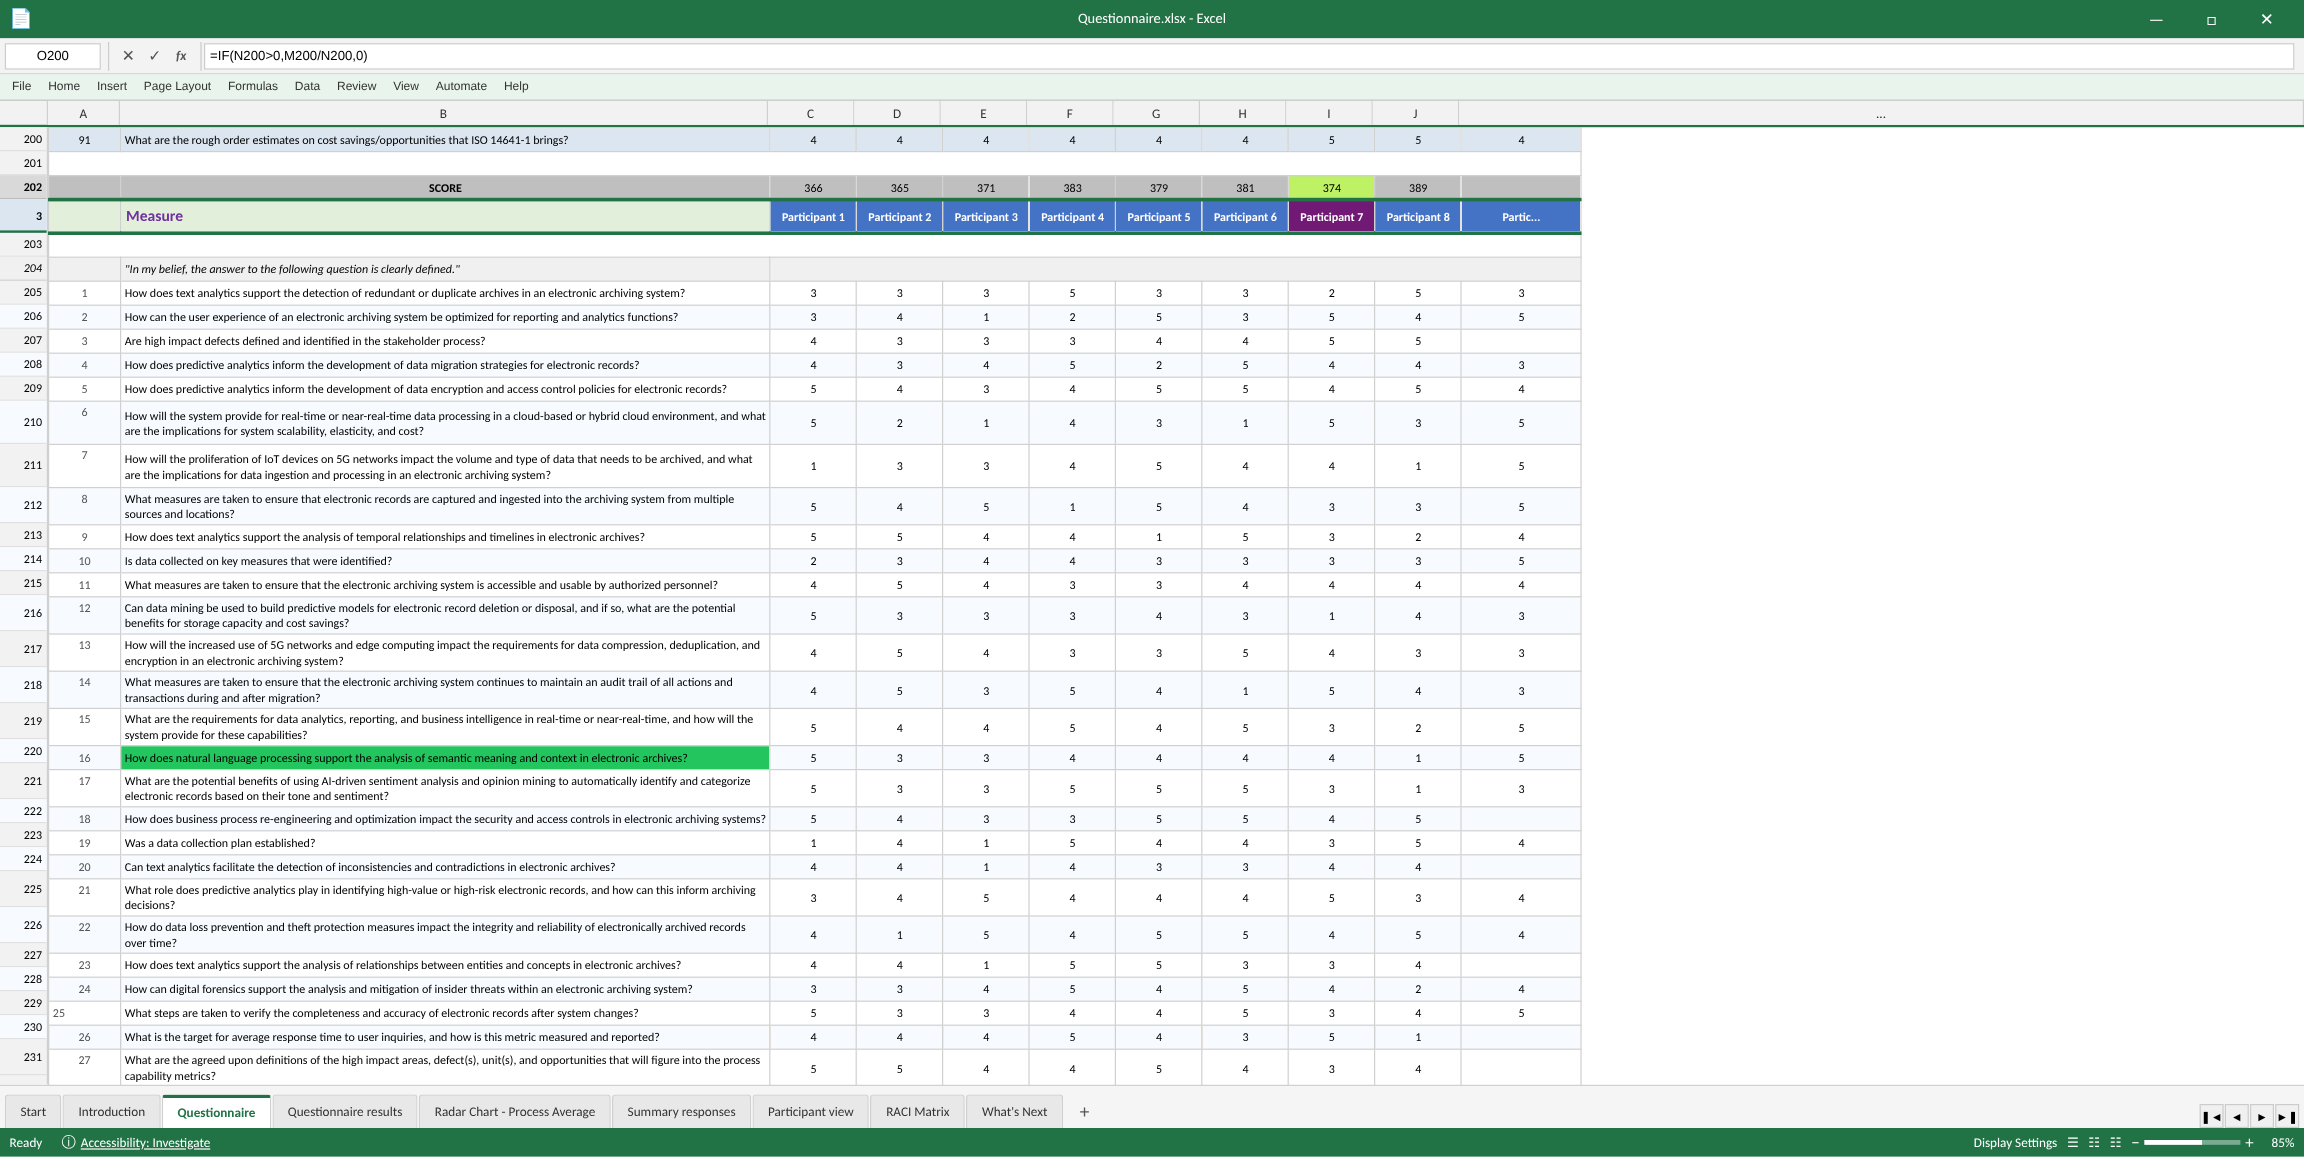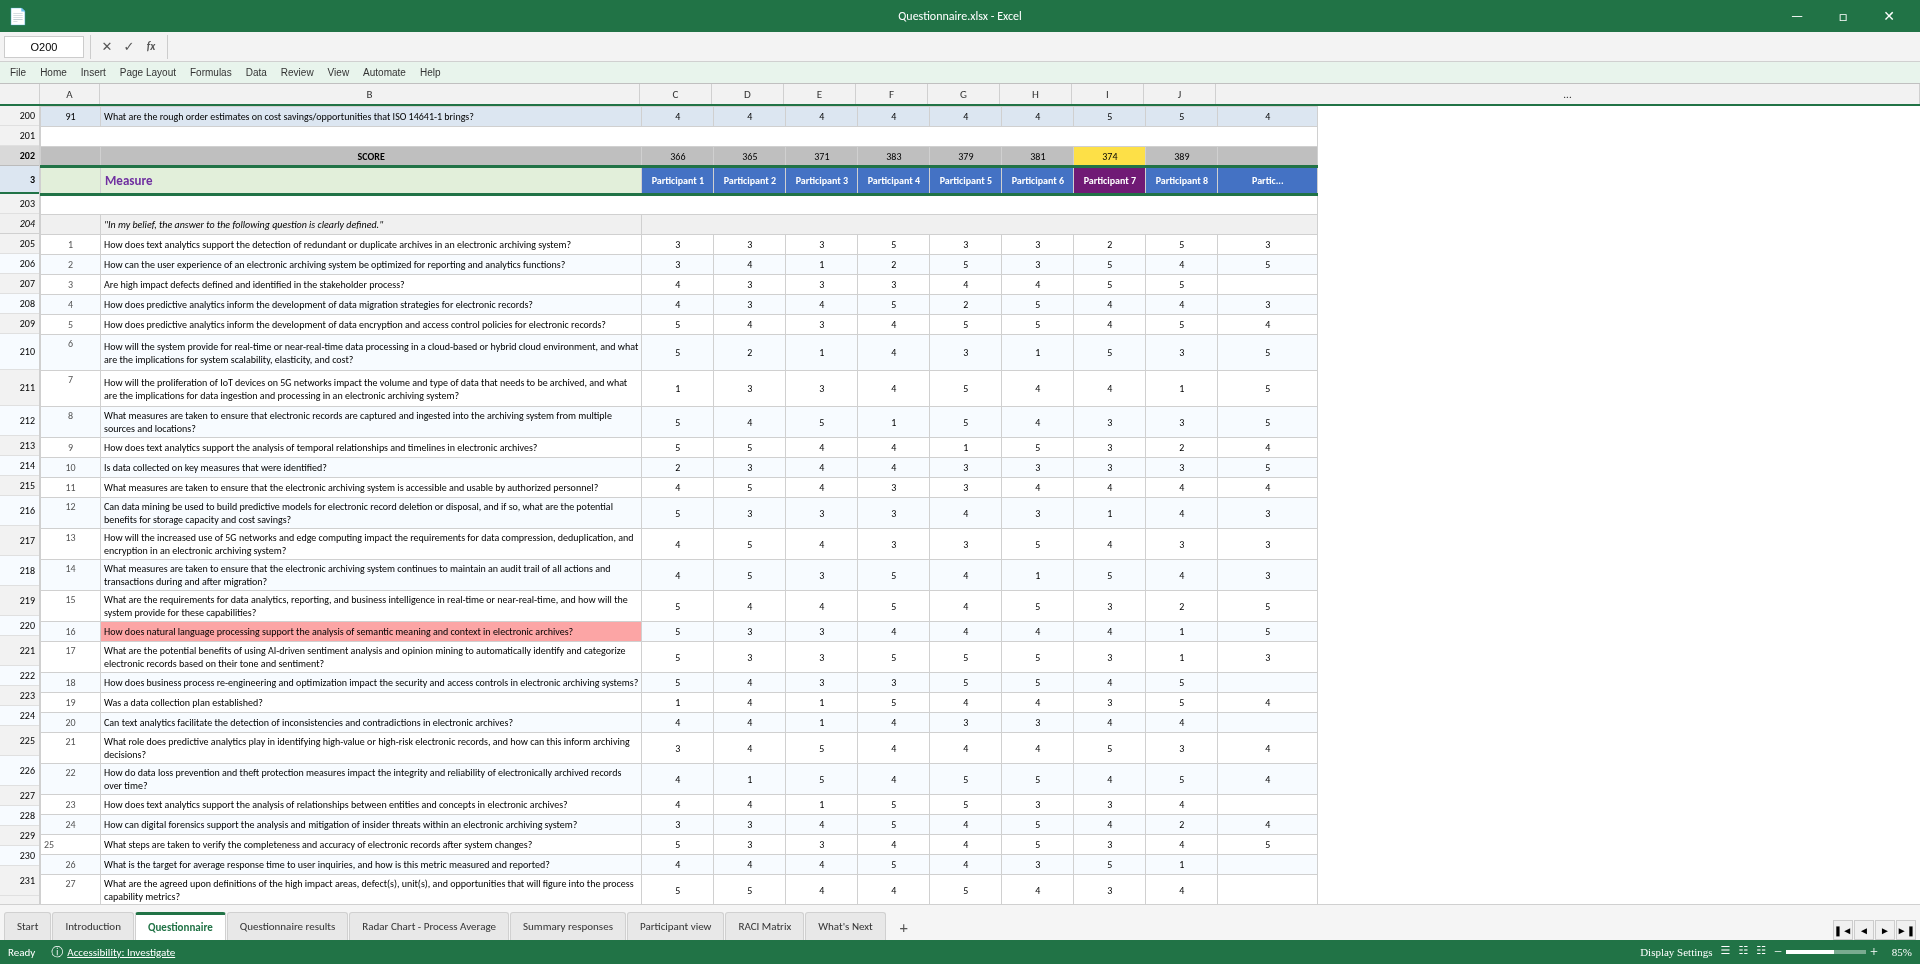--- a/index.html
+++ b/index.html
@@ -201,22 +201,22 @@
       display: flex;
       align-items: center;
       padding: 0 8px;
       color: white;
       font-size: 11px;
       flex-shrink: 0;
     }
     .status-right {
       margin-left: auto;
       display: flex;
+      align-items: center;
       gap: 8px;
-      font-family: Liberation Serif, serif;
     }
     .zoom-control {
       display: flex;
       align-items: center;
       gap: 4px;
     }
     .zoom-slider {
       width: 80px;
       height: 4px;
       background: rgba(255,255,255,0.4);
@@ -250,20 +250,21 @@
 
 <div class="formula-area">
   <input class="name-box" value="O200" readonly="" style="">
   <div class="formula-divider"></div>
   <div class="formula-icons">
     <div class="formula-icon">✕</div>
     <div class="formula-icon">✓</div>
     <div class="formula-icon" style="font-size:11px;font-style:italic;font-weight:bold;">fx</div>
   </div>
   <div class="formula-divider"></div>
+  <input class="formula-bar" value="=IF(N200&gt;0,M200/N200,0)" readonly="" style="">
 </div>
 
 <div class="ribbon">
   <button class="ribbon-btn">File</button>
   <button class="ribbon-btn">Home</button>
   <button class="ribbon-btn">Insert</button>
   <button class="ribbon-btn">Page Layout</button>
   <button class="ribbon-btn">Formulas</button>
   <button class="ribbon-btn">Data</button>
   <button class="ribbon-btn">Review</button>
@@ -368,21 +369,21 @@
 
         <tr style="height:20px;background:#bfbfbf;">
           <td style="border:1px solid #d0d0d0;background:#bfbfbf;"></td>
           <td style="text-align:center;border:1px solid #d0d0d0;background:#bfbfbf;font-weight:bold;font-size:10px;">SCORE</td>
           <td style="text-align:center;border:1px solid #d0d0d0;background:#bfbfbf;font-size:10px;">366</td>
           <td style="text-align:center;border:1px solid #d0d0d0;background:#bfbfbf;font-size:10px;">365</td>
           <td style="text-align:center;border:1px solid #d0d0d0;background:#bfbfbf;font-size:10px;">371</td>
           <td style="text-align:center;border:1px solid #d0d0d0;background:#bfbfbf;font-size:10px;">383</td>
           <td style="text-align:center;border:1px solid #d0d0d0;background:#bfbfbf;font-size:10px;">379</td>
           <td style="text-align:center;border:1px solid #d0d0d0;background:#bfbfbf;font-size:10px;">381</td>
-          <td style="text-align:center;border:1px solid #d0d0d0;background:#fde047;font-size:10px;">374</td>
+          <td style="text-align:center;border:1px solid #d0d0d0;background:#bef264;font-size:10px;">374</td>
           <td style="text-align:center;border:1px solid #d0d0d0;background:#bfbfbf;font-size:10px;">389</td>
           <td style="border:1px solid #d0d0d0;background:#bfbfbf;"></td>
         </tr>
 
         <tr style="height:28px;border-top:3px solid #217346;border-bottom:3px solid #217346;">
           <td style="border:1px solid #d0d0d0;background:#e2efda;"></td>
           <td style="border:1px solid #d0d0d0;background:#e2efda;font-weight:bold;color:#7030a0;font-size:13px;padding-left:4px;">Measure</td>
           <td style="text-align:center;border:1px solid #d0d0d0;background:#4472c4;color:white;font-weight:bold;font-size:10px;">Participant 1</td>
           <td style="text-align:center;border:1px solid #d0d0d0;background:#4472c4;color:white;font-weight:bold;font-size:10px;">Participant 2</td>
           <td style="text-align:center;border:1px solid #d0d0d0;background:#4472c4;color:white;font-weight:bold;font-size:10px;">Participant 3</td>
@@ -609,21 +610,21 @@
           <td style="text-align:center;border:1px solid #d0d0d0;font-size:10px;">5</td>
           <td style="text-align:center;border:1px solid #d0d0d0;font-size:10px;">4</td>
           <td style="text-align:center;border:1px solid #d0d0d0;font-size:10px;">5</td>
           <td style="text-align:center;border:1px solid #d0d0d0;font-size:10px;">3</td>
           <td style="text-align:center;border:1px solid #d0d0d0;font-size:10px;">2</td>
           <td style="text-align:center;border:1px solid #d0d0d0;font-size:10px;">5</td>
         </tr>
 
         <tr style="height:20px;background:#f7fbff;">
           <td style="text-align:center;border:1px solid #d0d0d0;font-size:10px;background:#f7fbff;color:#555;">16</td>
-          <td style="border:1px solid #d0d0d0;font-size:10px;background:#fca5a5;padding:0 3px;white-space:nowrap;overflow:hidden;">How does natural language processing support the analysis of semantic meaning and context in electronic archives?</td>
+          <td style="border:1px solid #d0d0d0;font-size:10px;background:#22c55e;padding:0 3px;white-space:nowrap;overflow:hidden;">How does natural language processing support the analysis of semantic meaning and context in electronic archives?</td>
           <td style="text-align:center;border:1px solid #d0d0d0;font-size:10px;background:#f7fbff;">5</td>
           <td style="text-align:center;border:1px solid #d0d0d0;font-size:10px;background:#f7fbff;">3</td>
           <td style="text-align:center;border:1px solid #d0d0d0;font-size:10px;background:#f7fbff;">3</td>
           <td style="text-align:center;border:1px solid #d0d0d0;font-size:10px;background:#f7fbff;">4</td>
           <td style="text-align:center;border:1px solid #d0d0d0;font-size:10px;background:#f7fbff;">4</td>
           <td style="text-align:center;border:1px solid #d0d0d0;font-size:10px;background:#f7fbff;">4</td>
           <td style="text-align:center;border:1px solid #d0d0d0;font-size:10px;background:#f7fbff;">4</td>
           <td style="text-align:center;border:1px solid #d0d0d0;font-size:10px;background:#f7fbff;">1</td>
           <td style="text-align:center;border:1px solid #d0d0d0;font-size:10px;background:#f7fbff;">5</td>
         </tr>

